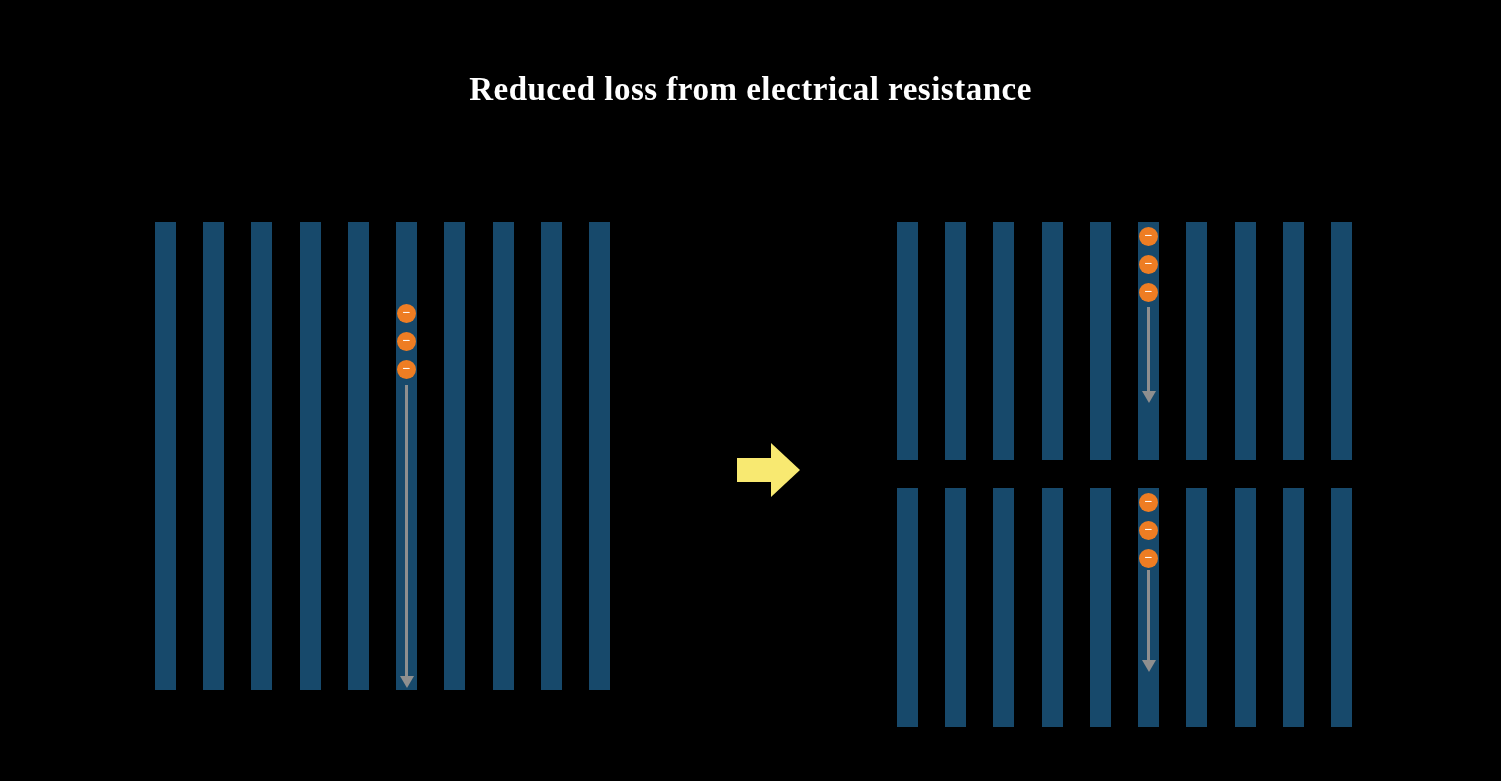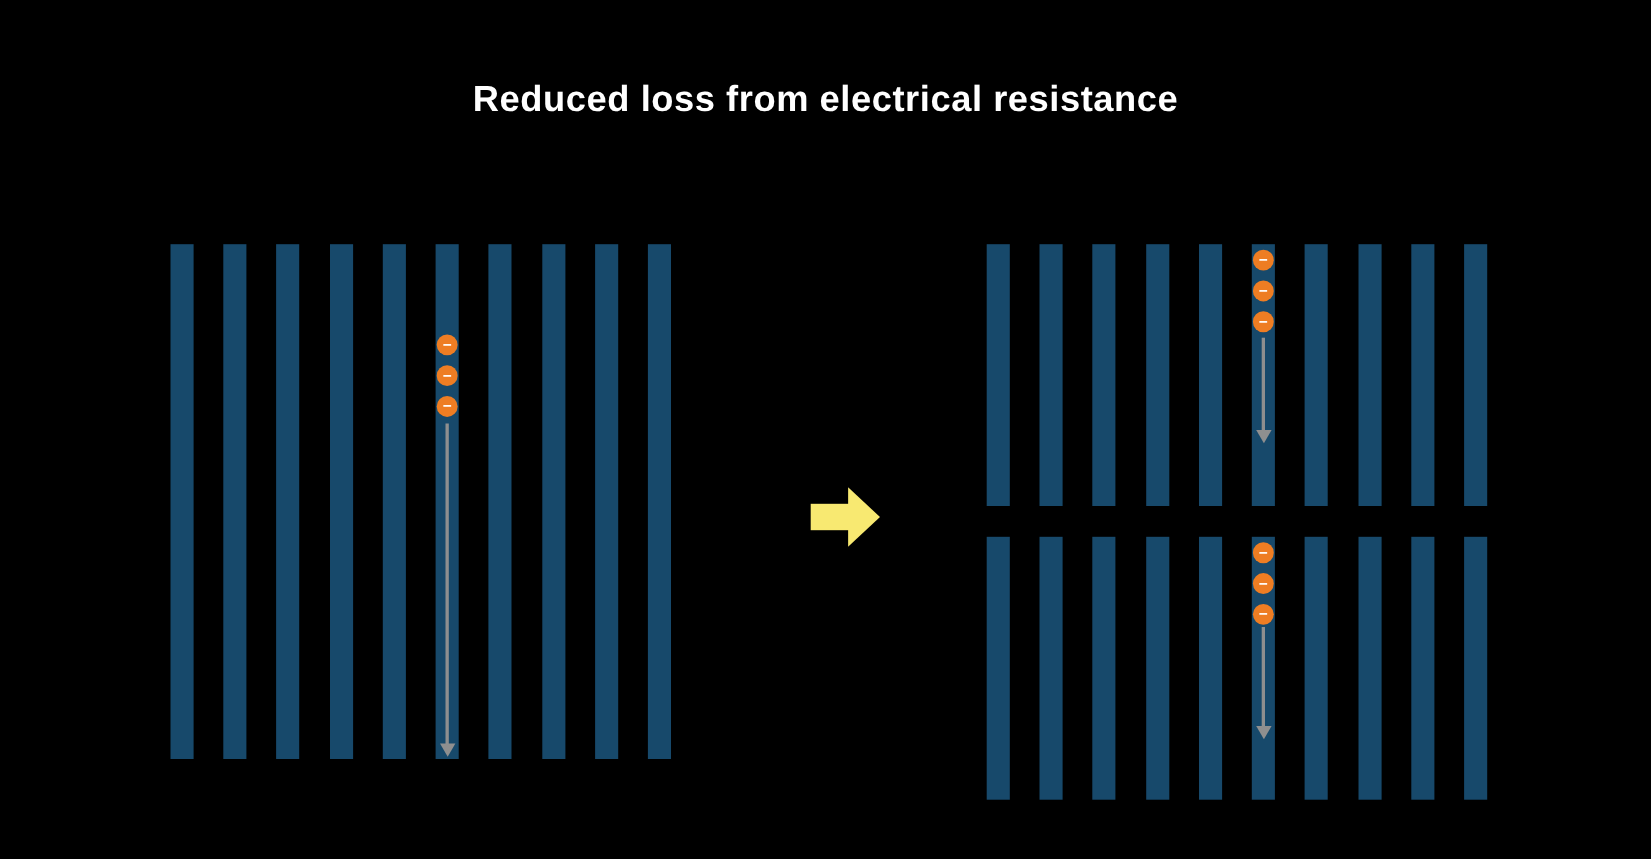--- a/index.html
+++ b/index.html
@@ -3,21 +3,21 @@
 <meta charset="utf-8">
 <style>
   * { margin: 0; padding: 0; box-sizing: border-box; }
   html, body { background: #000; }
   .canvas {
     position: relative;
     width: 1501px;
     height: 781px;
     background: var(--background, #000);
     overflow: hidden;
-    font-family: Liberation Sans, sans-serif;
+    font-family: Liberation Serif, serif;
   }
   .title {
     position: absolute;
     top: 71px;
     left: 0;
     width: 100%;
     text-align: center;
     color: var(--title-text, #fff);
     font-size: 33px;
     font-weight: 700;

